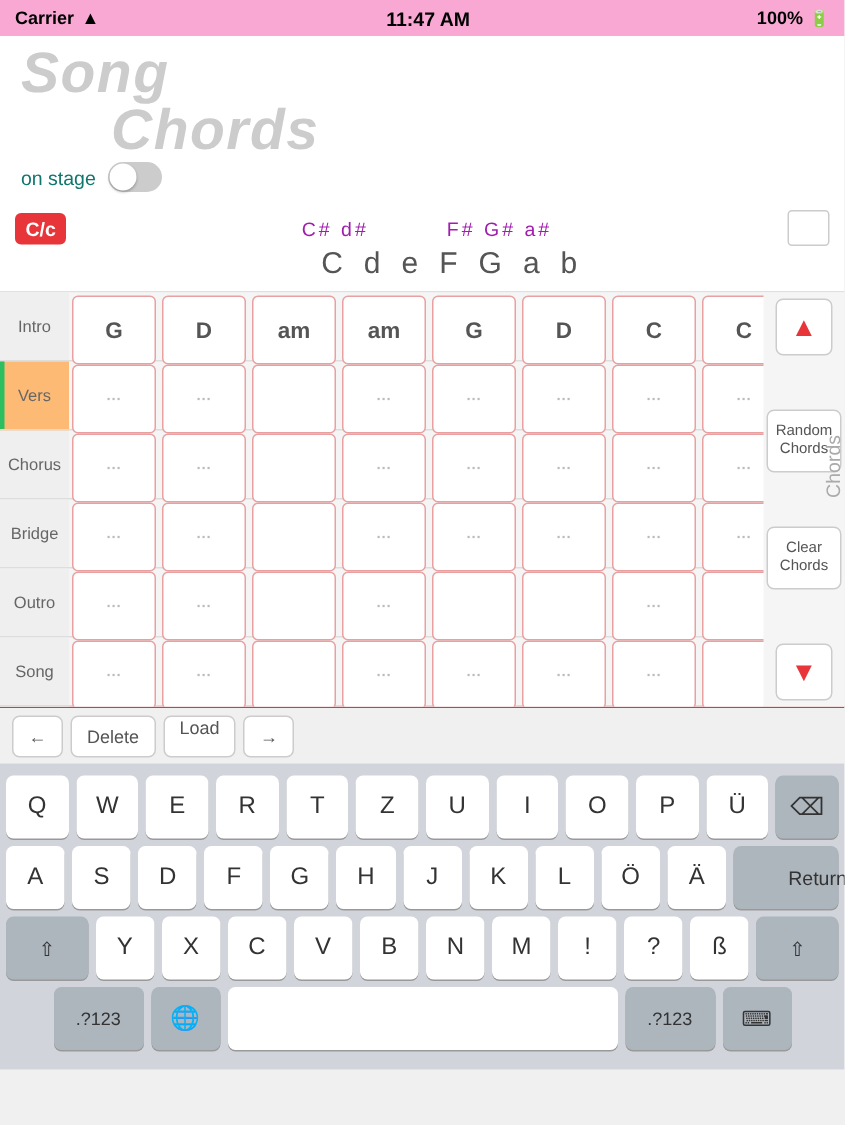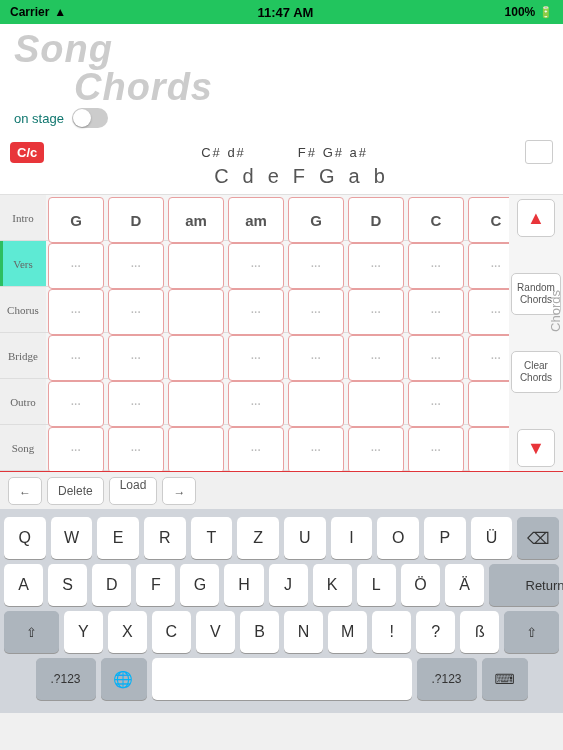--- a/index.html
+++ b/index.html
@@ -12,21 +12,21 @@
       position: relative;
     }
 
     
     #status-bar {
       display: flex;
       justify-content: space-between;
       align-items: center;
       height: 24px;
       padding: 0 10px;
-      background: #22c55e;
+      background: #f9a8d4;
       font-size: 12px;
       font-weight: 600;
     }
     .status-left { display: flex; align-items: center; gap: 5px; }
     .status-right { display: flex; align-items: center; gap: 4px; }
 
     
     #header {
       background: white;
       padding: 6px 14px 4px 14px;
@@ -87,21 +87,21 @@
       border-radius: 4px;
       cursor: pointer;
     }
     .sharps-row {
       display: flex;
       align-items: center;
       gap: 16px;
       flex: 1;
       justify-content: center;
       font-size: 13px;
-      color: #404040;
+      color: #a21caf;
       letter-spacing: 2px;
     }
     .sharp-key { padding: 0 8px; cursor: pointer; }
     .empty-key-box {
       width: 28px;
       height: 24px;
       border: 1px solid #ccc;
       border-radius: 3px;
     }
     .naturals-row {
@@ -123,21 +123,20 @@
       position: relative;
       background: #f5f5f5;
     }
 
     
     #section-labels {
       display: flex;
       flex-direction: column;
       width: 46px;
       min-width: 46px;
-      font-family: Liberation Serif, serif;
     }
     .section-label {
       height: 46px;
       display: flex;
       align-items: center;
       justify-content: center;
       font-size: 11px;
       color: #666;
       border-bottom: 1px solid #ddd;
       cursor: pointer;
@@ -400,21 +399,21 @@
     <span class="natural-key">G</span>
     <span class="natural-key">a</span>
     <span class="natural-key">b</span>
   </div>
 </div>
 
 <div id="chord-grid-wrapper">
 
   <div id="section-labels">
     <div class="section-label">Intro</div>
-    <div class="section-label active" style="background:#5eead4;position:relative;">
+    <div class="section-label active" style="background:#fdba74;position:relative;">
       Vers
       <div class="section-active-line" style="left:0;top:0;width:3px;height:100%;background:#2dbe60;position:absolute;"></div>
     </div>
     <div class="section-label">Chorus</div>
     <div class="section-label">Bridge</div>
     <div class="section-label">Outro</div>
     <div class="section-label">Song</div>
   </div>
 
   <div id="chord-grid">

